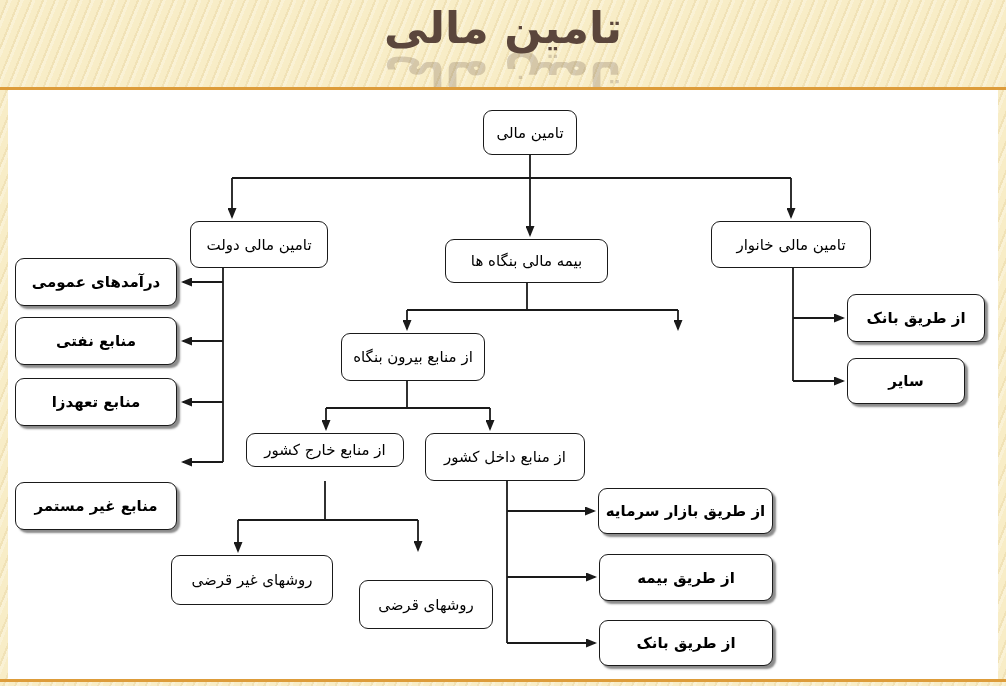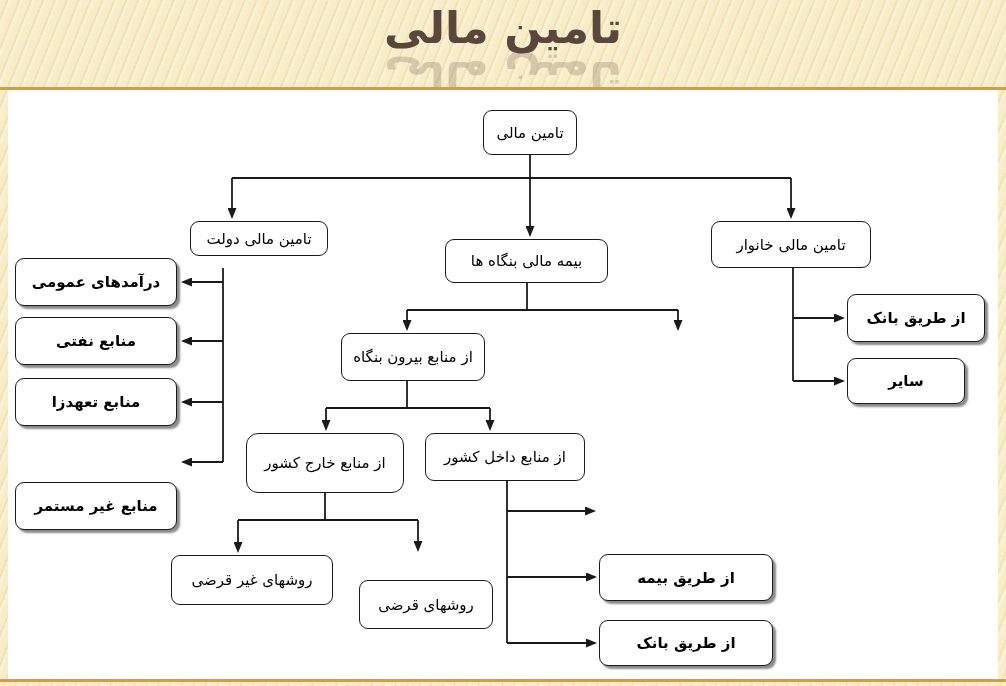--- a/index.html
+++ b/index.html
@@ -41,30 +41,30 @@
     background: #ffffff; border: 1.6px solid #1a1a1a; border-radius: 9px;
     display: flex; align-items: center; justify-content: center;
     direction: rtl; text-align: center;
     font-size: 15px; color: #000; padding: 2px 6px; z-index: 2;
   }
   .node.shadow { box-shadow: 3px 3px 2px rgba(110,110,110,0.8); font-weight: bold; }
   .node.plain { font-weight: normal; }
 
   
   .n-root      { left: 483px; top: 110px; width:  94px; height: 45px; }
-  .n-gov       { left: 190px; top: 221px; width: 138px; height: 35px; }
+  .n-gov       { left: 190px; top: 221px; width: 138px; height: 47px; }
   .n-ent       { left: 445px; top: 239px; width: 163px; height: 44px; }
   .n-house     { left: 711px; top: 221px; width: 160px; height: 47px; }
   .n-pubrev    { left:  15px; top: 258px; width: 162px; height: 48px; }
   .n-oil       { left:  15px; top: 317px; width: 162px; height: 48px; }
   .n-oblig     { left:  15px; top: 378px; width: 162px; height: 48px; }
   .n-nonrec    { left:  15px; top: 438px; width: 162px; height: 48px; margin-top: 44px; }
   .n-ext       { left: 341px; top: 333px; width: 144px; height: 48px; }
   .n-int       { left: 595px; top: 333px; width: 170px; height: 45px; }
-  .n-foreign   { left: 246px; top: 433px; width: 158px; height: 60px; border-radius: 12px; }
+  .n-foreign   { left: 246px; top: 433px; width: 158px; height: 34px; }
   .n-domestic  { left: 425px; top: 433px; width: 160px; height: 48px; }
   .n-nondebt   { left: 171px; top: 555px; width: 162px; height: 50px; }
   .n-debt      { left: 359px; top: 554px; width: 134px; height: 49px; margin-top: 26px; }
   .n-capmkt    { left: 598px; top: 488px; width: 175px; height: 46px; }
   .n-insur     { left: 599px; top: 554px; width: 174px; height: 47px; }
   .n-bank      { left: 599px; top: 620px; width: 174px; height: 46px; }
   .n-hbank     { left: 847px; top: 294px; width: 138px; height: 48px; }
   .n-hother    { left: 847px; top: 358px; width: 118px; height: 46px; }
 </style>
 </head>
@@ -138,19 +138,20 @@
   <div class="node shadow n-nonrec">منابع غیر مستمر</div>
 
   <div class="node plain n-ext">از منابع بیرون بنگاه</div>
 
   <div class="node plain n-foreign">از منابع خارج کشور</div>
   <div class="node plain n-domestic">از منابع داخل کشور</div>
 
   <div class="node plain n-nondebt">روشهای غیر قرضی</div>
   <div class="node plain n-debt">روشهای قرضی</div>
 
+  <div class="node shadow n-capmkt">از طریق بازار سرمایه</div>
   <div class="node shadow n-insur">از طریق بیمه</div>
   <div class="node shadow n-bank">از طریق بانک</div>
 
   <div class="node shadow n-hbank">از طریق بانک</div>
   <div class="node shadow n-hother">سایر</div>
 
 </div>
 
 </body></html>

